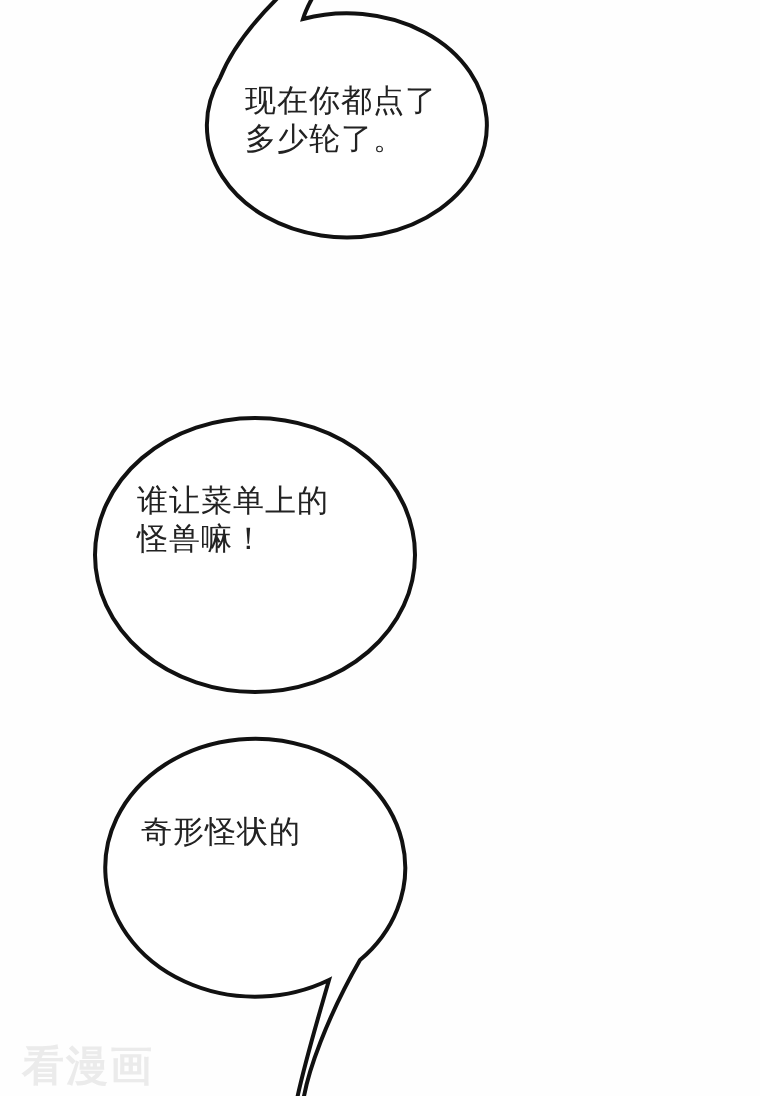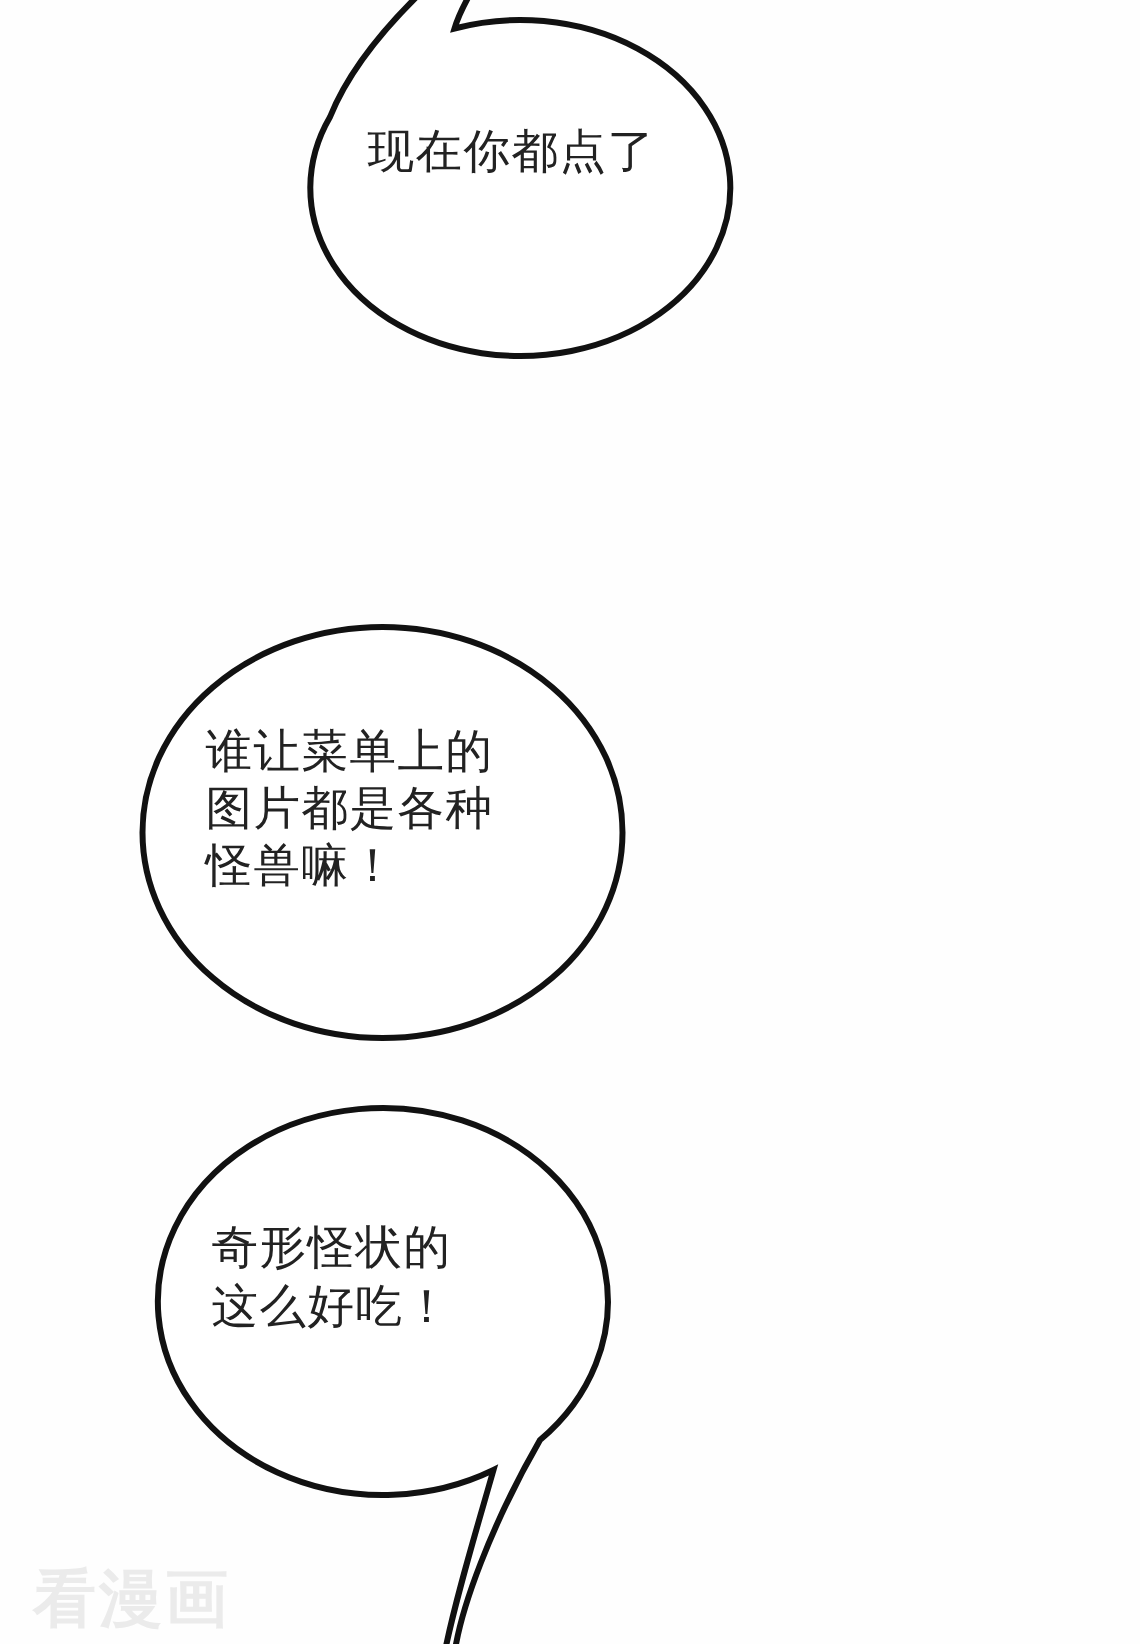--- a/index.html
+++ b/index.html
@@ -67,28 +67,27 @@
     <path class="bubble-shape" d="M 360 960
              A 150 129 0 1 0 329 980
              C 317 1022 303 1068 296 1104
              L 302 1112
              C 304 1076 330 1012 360 960
              Z"></path>
   </svg>
 
   <div class="bubble-text b1">
     <div>现在你都点了</div>
+    <div>多少轮了。</div>
   </div>
 
   <div class="bubble-text b2">
     <div>谁让菜单上的</div>
-    <div>图片都是各种</div>
     <div>怪兽嘛！</div>
   </div>
 
   <div class="bubble-text b3">
     <div>奇形怪状的</div>
-    <div>这么好吃！</div>
   </div>
 
   <div class="watermark">看漫画</div>
 
 </div>
 
 </body></html>

